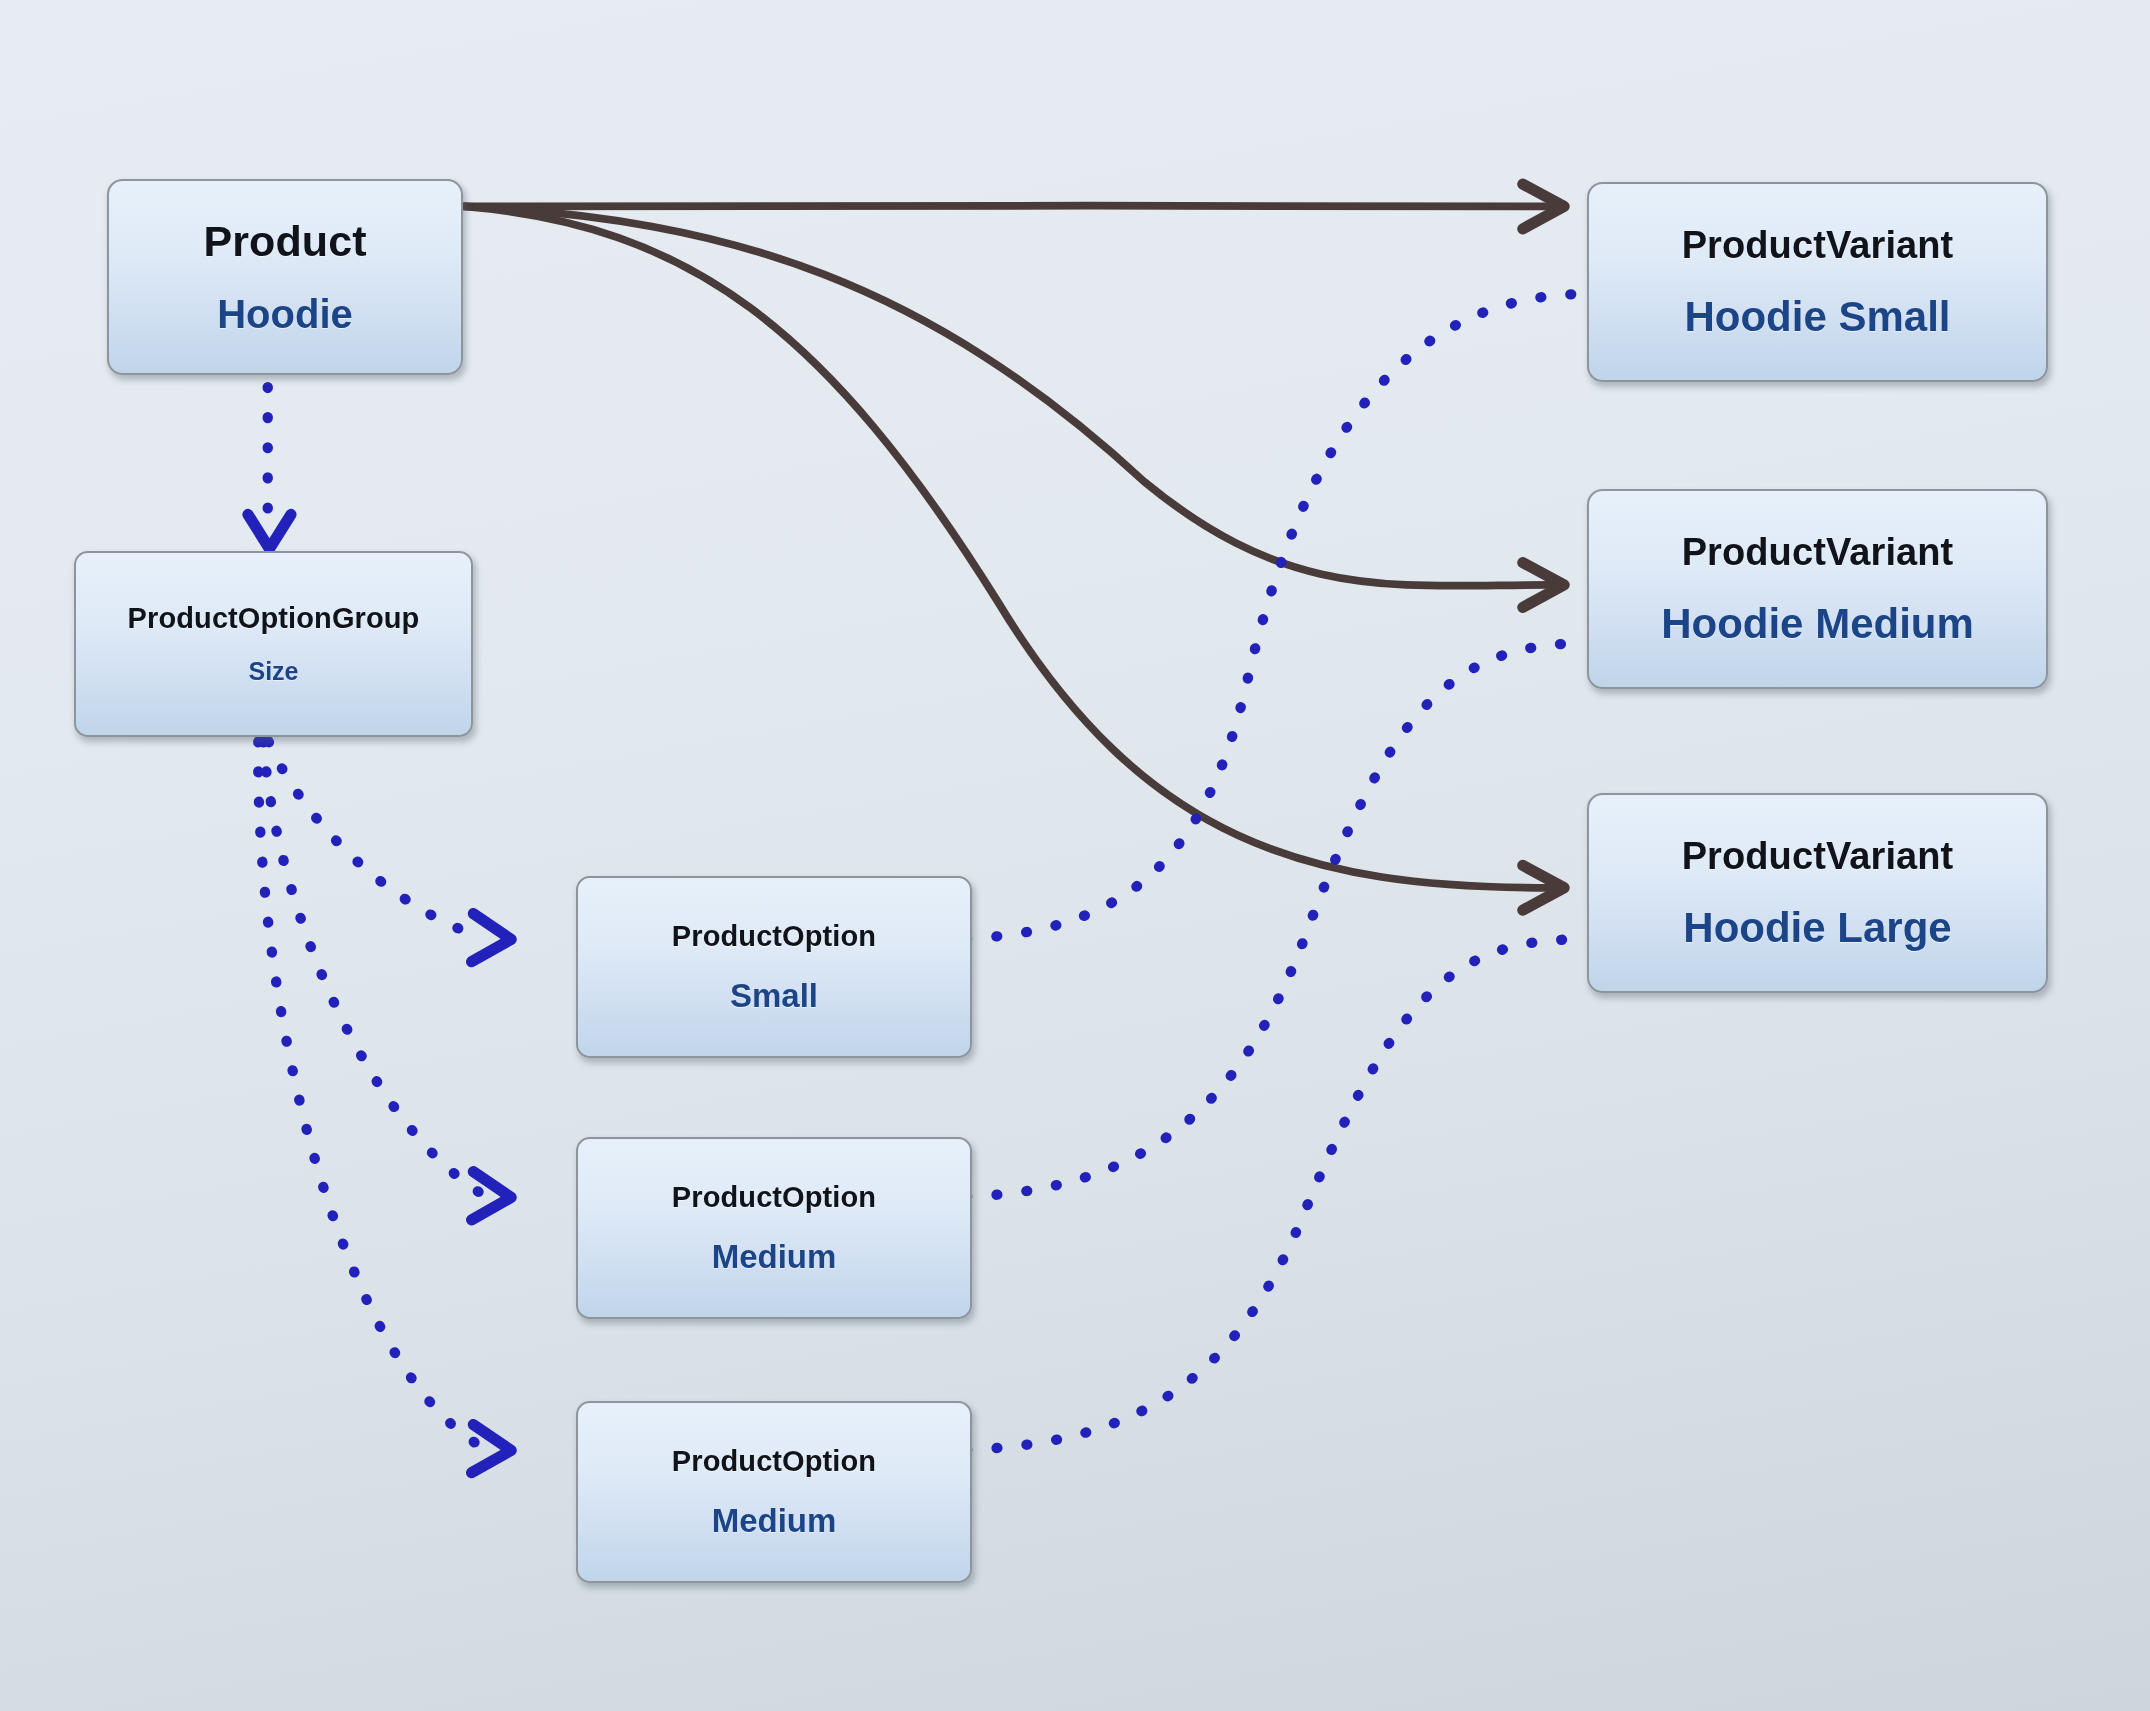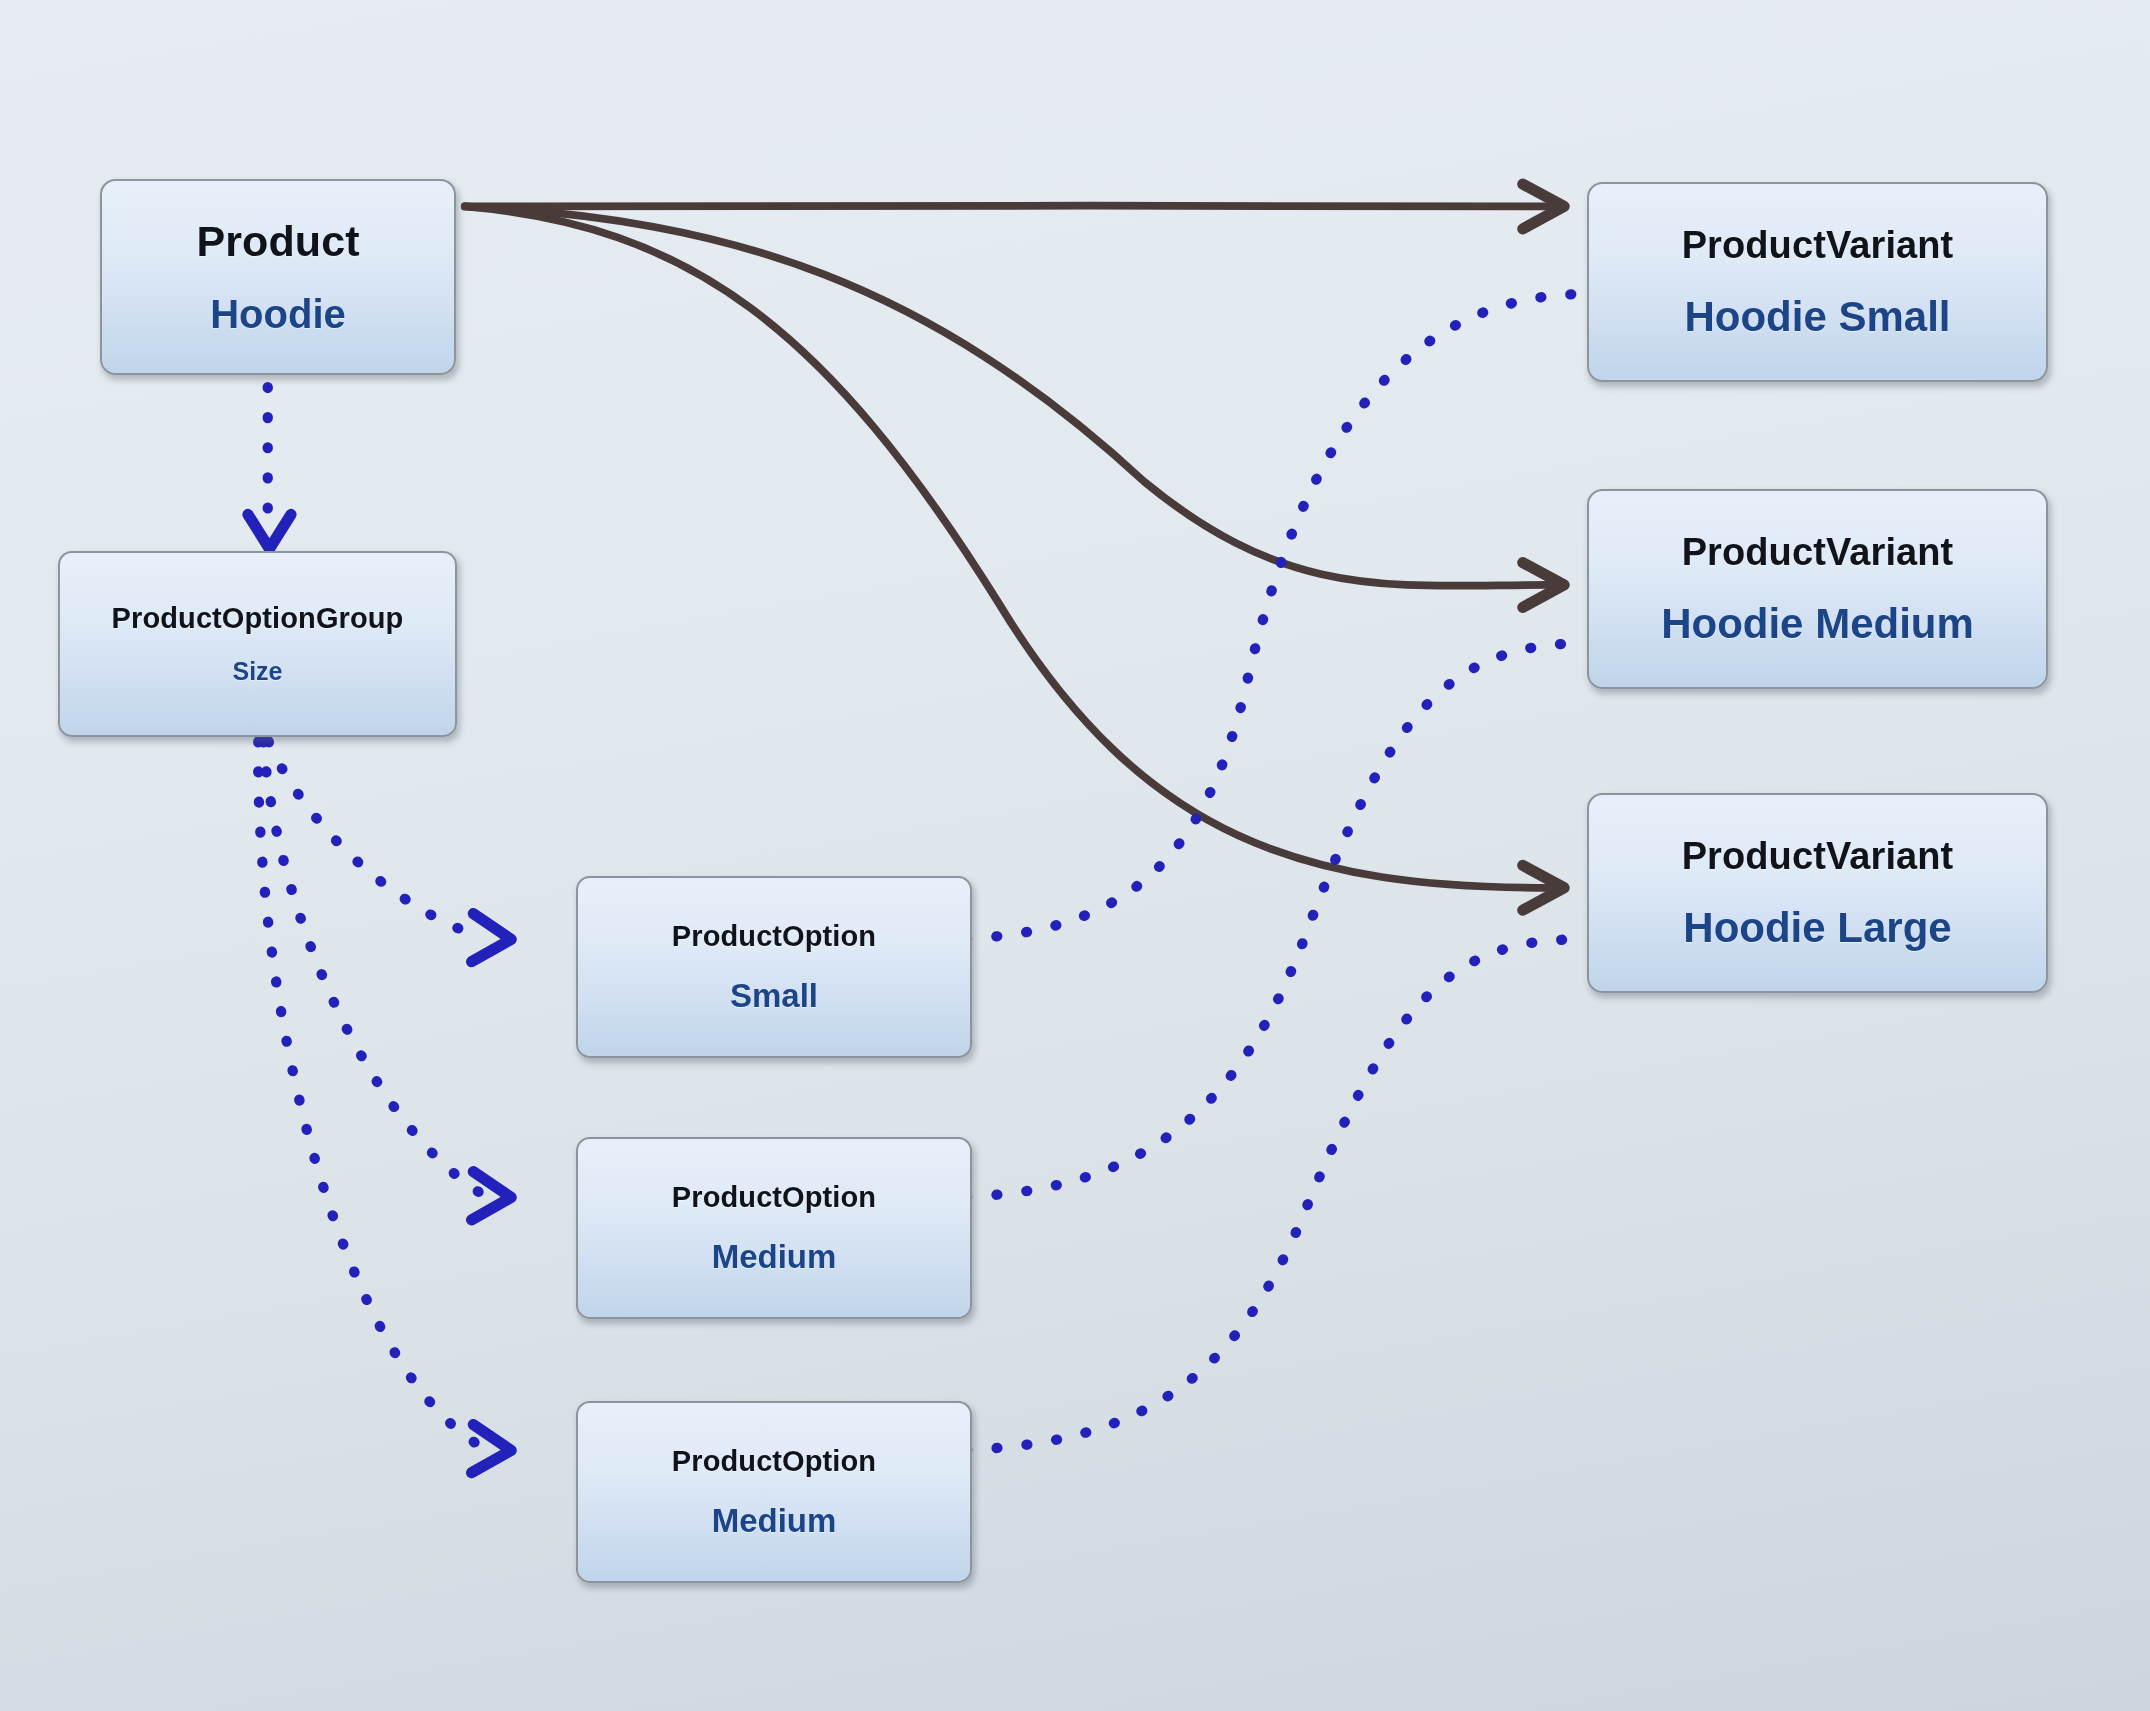--- a/index.html
+++ b/index.html
@@ -47,26 +47,26 @@
     letter-spacing: 0.1px;
     text-shadow: 0 0.9px 0 rgba(255,255,255,0.55);
   }
   .node .n-value {
     font-weight: bold;
     color: #1c4587;
     text-shadow: 0 0.9px 0 rgba(255,255,255,0.55);
   }
 
   
-  #node-product { left: 100px; top: 179px; width: 356px; height: 196px; }
+  #node-product { left: 107px; top: 179px; width: 356px; height: 196px; }
   #node-product .n-title { font-size: 43px; margin-bottom: 26px; }
   #node-product .n-value { font-size: 40px; }
 
   
-  #node-option-group { left: 58px; top: 551px; width: 399px; height: 186px; border-radius: 13.8px; align-items: center; }
+  #node-option-group { left: 74px; top: 551px; width: 399px; height: 186px; border-radius: 13.8px; align-items: center; }
   #node-option-group .n-title { font-size: 29px; margin-bottom: 22.4px; }
   #node-option-group .n-value { font-size: 25px; }
 
   
   .node-option { left: 532px; width: 396px; height: 182px; border-radius: 13.8px; margin-left: 44px; }
   .node-option .n-title { font-size: 29px; margin-bottom: 24px; }
   .node-option .n-value { font-size: 33px; }
   #node-option-0 { top: 876px; }
   #node-option-1 { top: 1137px; }
   #node-option-2 { top: 1401px; }

